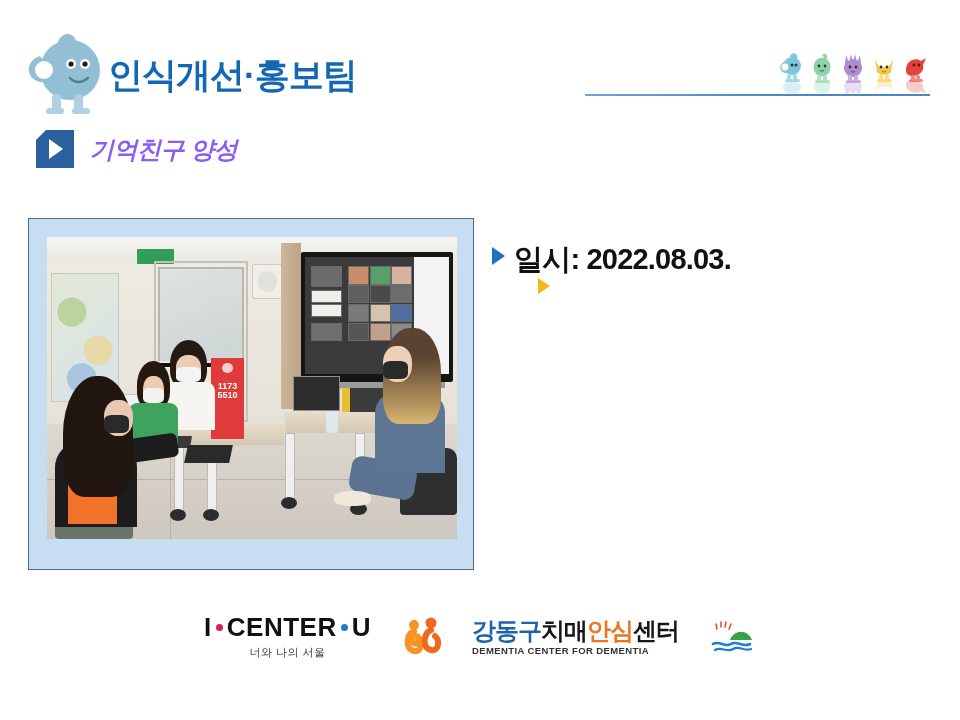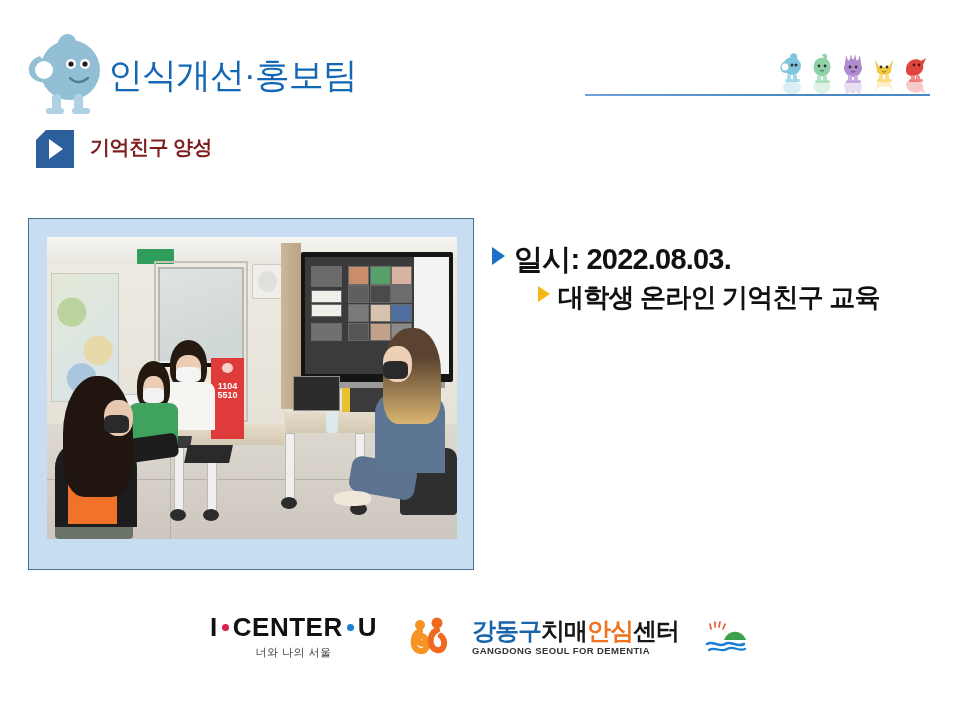--- a/index.html
+++ b/index.html
@@ -22,21 +22,21 @@
     left: 18px;
     top: 26px;
     width: 96px;
     height: 92px;
   }
   #slide-title {
     position: absolute;
     left: 108px;
     top: 52px;
     font-size: 35px;
-    font-weight: normal;
+    font-weight: bold;
     color: #1468b3;
     letter-spacing: -1px;
     white-space: nowrap;
     text-shadow: 0 1px 0 rgba(255,255,255,0.6);
   }
 
   
   #subtitle-icon {
     position: absolute;
     left: 36px;
@@ -54,25 +54,26 @@
     width: 0;
     height: 0;
     border-left: 14px solid #ffffff;
     border-top: 10px solid transparent;
     border-bottom: 10px solid transparent;
   }
   #subtitle-text {
     position: absolute;
     left: 90px;
     top: 134px;
-    font-size: 20px;
+    font-size: 24px;
     font-weight: bold;
-    color: #7f1d1d;
+    color: #8b5cf6;
     letter-spacing: -0.5px;
     white-space: nowrap;
+    font-style: italic;
   }
 
   
   #deco-wrap {
     position: absolute;
     left: 580px;
     top: 44px;
     width: 360px;
     height: 80px;
   }
@@ -275,21 +276,21 @@
   .dot-red { width: 7px; height: 7px; border-radius: 50%; background: #d6224a; display: inline-block; }
   .dot-blue { width: 7px; height: 7px; border-radius: 50%; background: #1a7fd4; display: inline-block; }
   #seoul-word { position: relative; }
   #logo-seoul .sub {
     margin-top: 5px;
     font-size: 11px;
     color: #3a3a3a;
     letter-spacing: 0.5px;
   }
 
-  #logo-gangdong { display: flex; align-items: center; gap: 19px; }
+  #logo-gangdong { display: flex; align-items: center; gap: 25px; }
   #gd-mark { width: 44px; height: 40px; position: relative; flex: none; }
   #gd-text { line-height: 1; }
   #gd-main {
     font-size: 24px;
     font-weight: bold;
     letter-spacing: -1px;
     white-space: nowrap;
   }
   .gd-blue { color: #1a63ad; }
   .gd-black { color: #171717; }
@@ -495,21 +496,21 @@
 
     <div class="p" id="monitor1">
       <div class="pane" style="left:4%;width:44%;"></div>
       <div class="pane" style="left:52%;width:44%;"></div>
     </div>
     <div class="p" id="tablet1"></div>
     <div class="p" id="laptop1"></div>
 
     <div class="p" id="banner">
       <div class="p" id="banner-head"></div>
-      <div class="p" id="banner-num1">1104</div>
+      <div class="p" id="banner-num1">1173</div>
       <div class="p" id="banner-num2">5510</div>
     </div>
 
     <div class="p" id="keyboard"></div>
     <div class="p" id="mousepad"></div>
     <div class="p bottle" style="left:12%;top:55%;width:3%;height:7%;"></div>
     <div class="p bottle" style="left:68%;top:58%;width:3%;height:7%;"></div>
 
     <div class="p person-hair" id="p3-hair"></div>
     <div class="p" id="p3-face"></div>
@@ -539,21 +540,20 @@
   </div>
 </div>
 
 <div id="bullets">
   <div class="bullet-row">
     <span class="tri-bullet"></span>
     <span class="bullet-text">일시: 2022.08.03.</span>
   </div>
   <div class="bullet-row lvl2">
     <span class="tri-bullet"></span>
-    <span class="bullet-text">대학생 온라인 기억친구 교육</span>
   </div>
 </div>
 
 <div id="footer-logos">
 
   <div id="logo-seoul">
     <div class="word">
       <span>I</span>
       <span class="dot-red"></span>
       <span id="seoul-word">CENTER</span>
@@ -567,21 +567,21 @@
     <div id="gd-mark">
       <svg viewBox="0 0 44 40" width="44" height="40">
         <circle cx="11" cy="8" r="5" fill="#f59425"></circle>
         <circle cx="28" cy="6" r="5.5" fill="#ef6a1f"></circle>
         <path d="M11 14 C3 18, 2 32, 11 34 C19 36, 20 24, 15 20 C11 17, 8 21, 10 25 C12 28, 16 27, 16 24" fill="none" stroke="#f59425" stroke-width="6" stroke-linecap="round"></path>
         <path d="M28 13 C20 17, 19 31, 28 33 C36 35, 37 23, 32 19" fill="none" stroke="#ef6a1f" stroke-width="6" stroke-linecap="round"></path>
       </svg>
     </div>
     <div id="gd-text">
       <div id="gd-main"><span class="gd-blue">강동구</span><span class="gd-black">치매</span><span class="gd-orange">안심</span><span class="gd-black">센터</span></div>
-      <div id="gd-sub">GANGDONG SEOUL FOR DEMENTIA</div>
+      <div id="gd-sub">DEMENTIA CENTER FOR DEMENTIA</div>
     </div>
     <div id="gd-emblem">
       <svg viewBox="0 0 46 34" width="46" height="34">
         <g stroke="#e8562a" stroke-width="1.6" stroke-linecap="round">
           <line x1="7" y1="9" x2="6" y2="4"></line>
           <line x1="11" y1="7" x2="11" y2="2"></line>
           <line x1="15" y1="7" x2="16" y2="2"></line>
           <line x1="19" y1="9" x2="21" y2="4"></line>
         </g>
         <path d="M20 20 C24 9, 38 9, 42 20 Z" fill="#3aa04a"></path>

